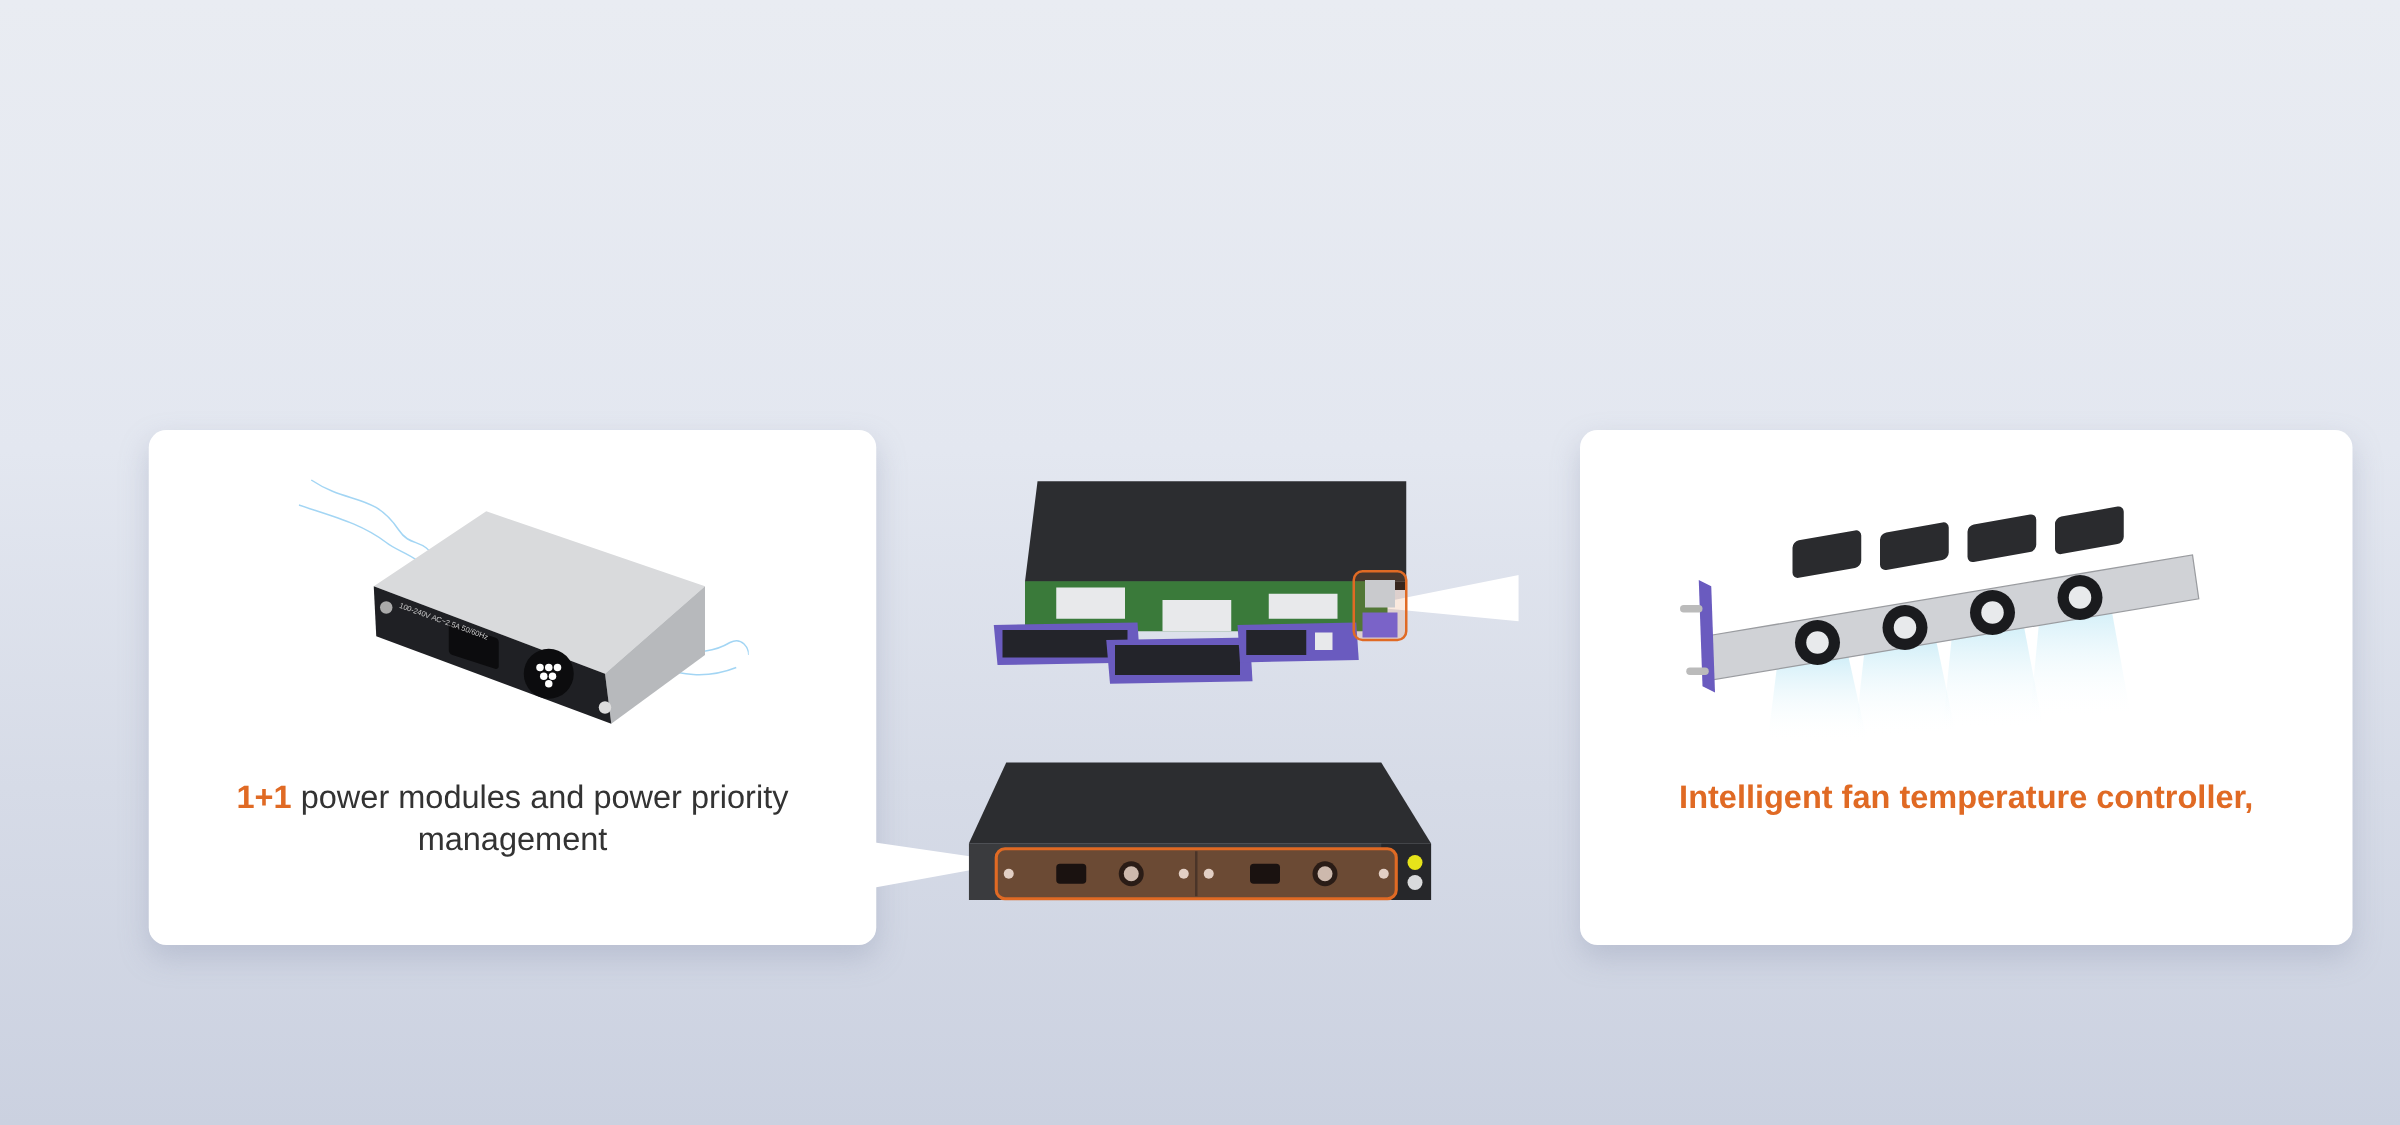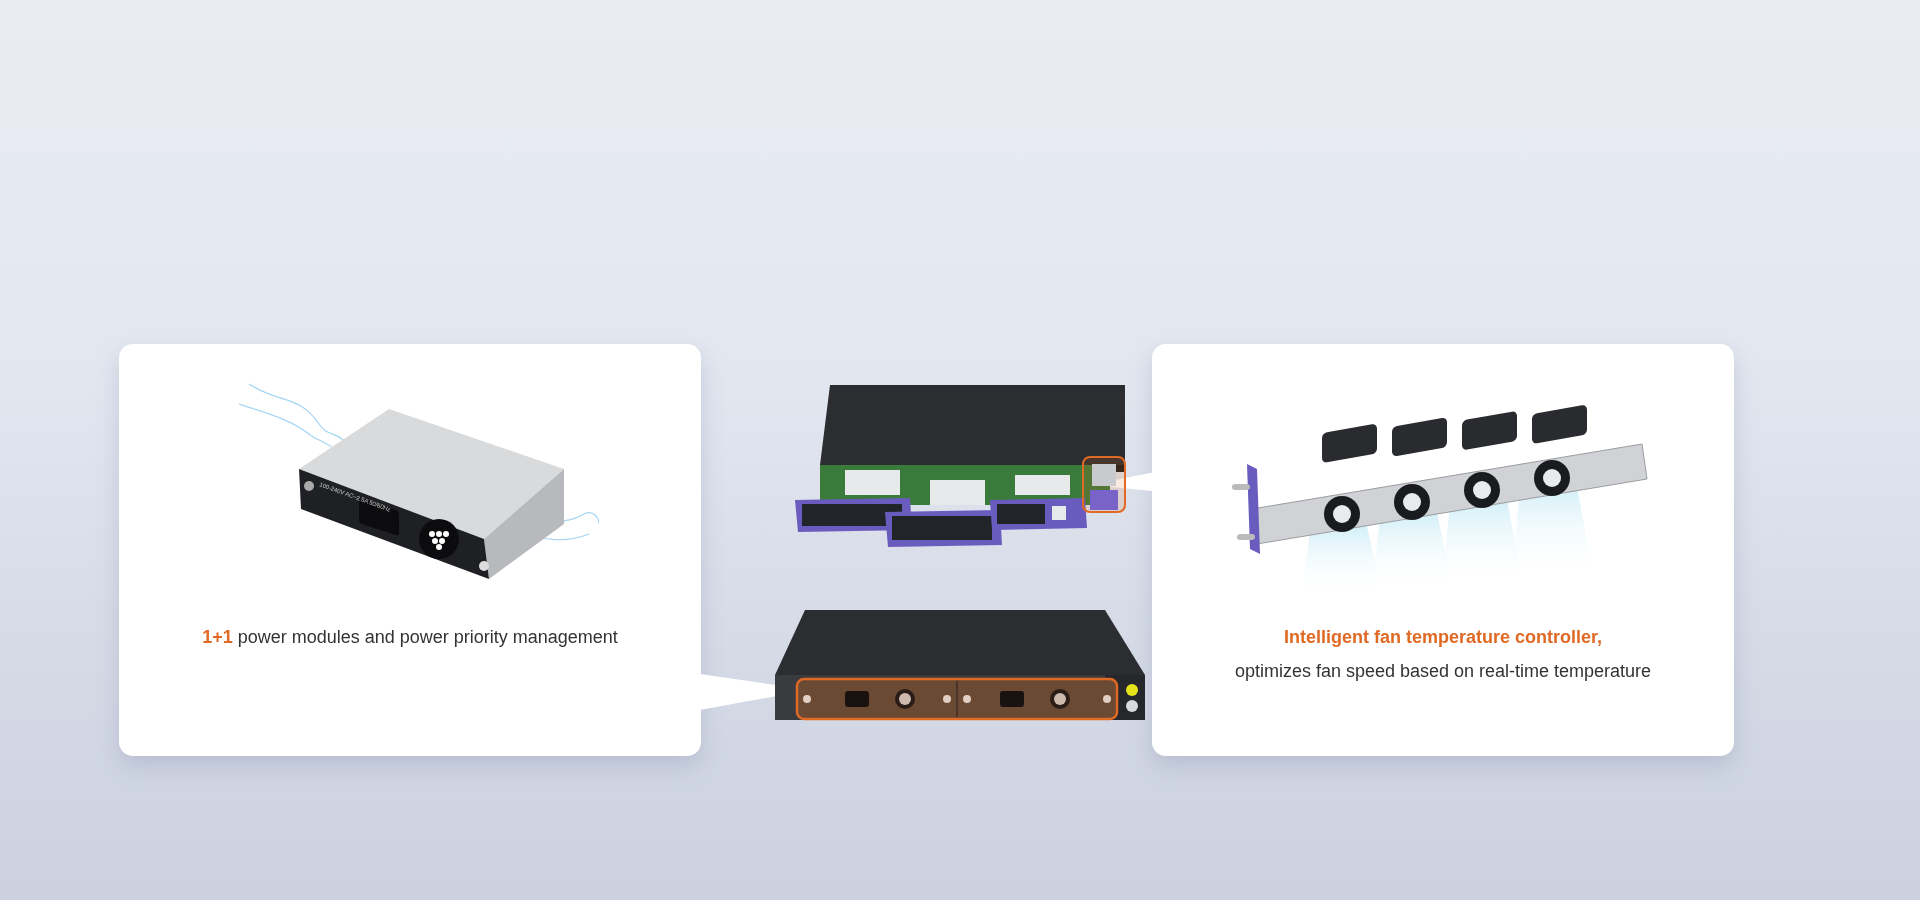--- a/index.html
+++ b/index.html
@@ -7,24 +7,24 @@
     width:1920px; height:900px; overflow:hidden; position:relative;
     background: linear-gradient(180deg, #e9ecf2 0%, #e3e7f0 40%, #d6dbe7 70%, #cbd1e0 100%);
     font-family: "Liberation Sans", "DejaVu Sans", sans-serif;
   }
   .card {
     position:absolute; top:344px; width:582px; height:412px;
     background:#fff; border-radius:14px;
     box-shadow: 0 10px 22px rgba(140,150,175,0.35);
   }
   .card.left { left:119px; }
-  .card.right { left:1152px; }
+  .card.right { left:1264px;padding-left:36px; }
   .caption {
     position:absolute; left:0; right:0; top:620px;
-    text-align:center; font-size:18px; line-height:34px; color:#333;
+    text-align:center; font-size:26px; line-height:34px; color:#333;
   }
   .card.left .caption, .card.right .caption { top:276px; }
   .accent { color:#e06a24; font-weight:bold; }
   .hl-bold { color:#e06a24; font-weight:bold; }
 
   
   .beam { position:absolute; z-index:1; }
 
   
   .psu { position:absolute; left:120px; top:30px; width:360px; height:220px; }
@@ -112,21 +112,20 @@
       <circle cx="180" cy="98" r="18" fill="#1a1b1e"></circle>
         <circle cx="180" cy="98" r="9" fill="#e8eaec"></circle>
       <circle cx="250" cy="86" r="18" fill="#1a1b1e"></circle>
         <circle cx="250" cy="86" r="9" fill="#e8eaec"></circle>
       <circle cx="320" cy="74" r="18" fill="#1a1b1e"></circle>
         <circle cx="320" cy="74" r="9" fill="#e8eaec"></circle>
     </g>
   </svg>
   <div class="caption">
     <div class="hl-bold">Intelligent fan temperature controller,</div>
-    <div>optimizes fan speed based on real-time temperature</div>
   </div>
 </div>
 
 <svg class="chassis top" viewBox="0 0 340 170">
 
   <polygon points="40,5 335,5 335,85 30,85" fill="#2c2d30"></polygon>
   <polygon points="30,85 335,85 335,92 30,92" fill="#1a1b1d"></polygon>
 
   <rect x="30" y="85" width="290" height="40" fill="#3a7a3a"></rect>
 

